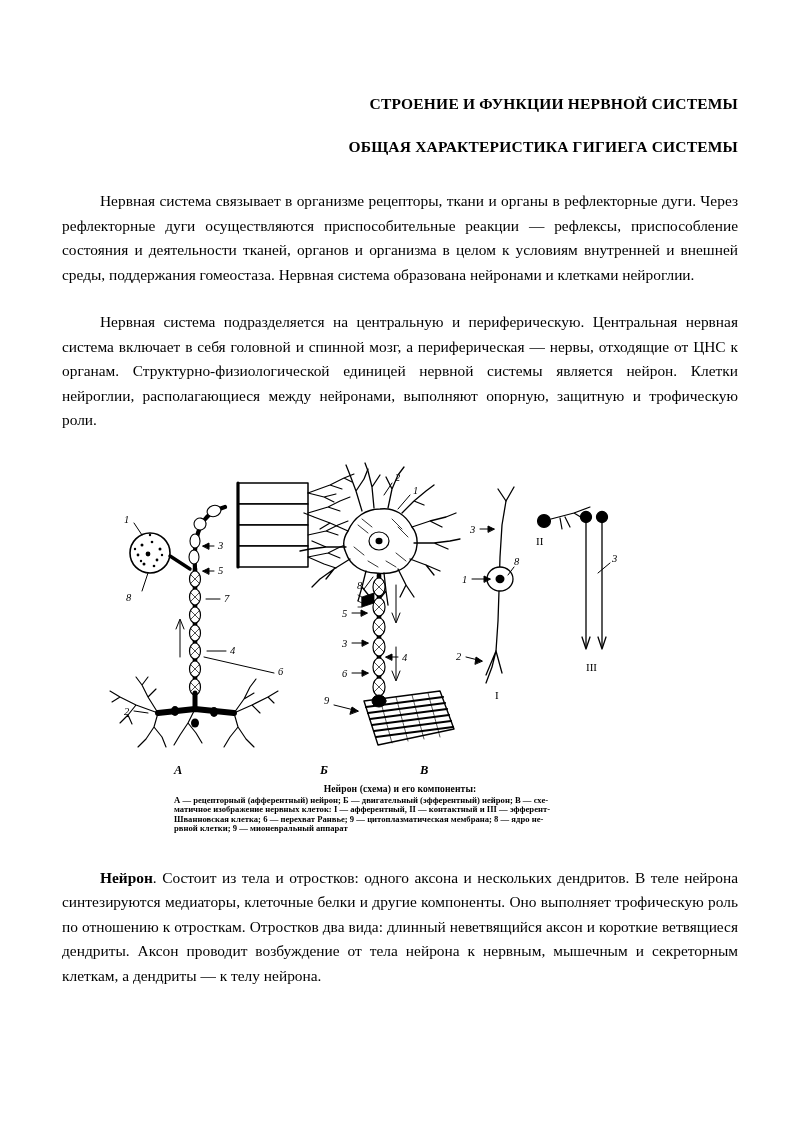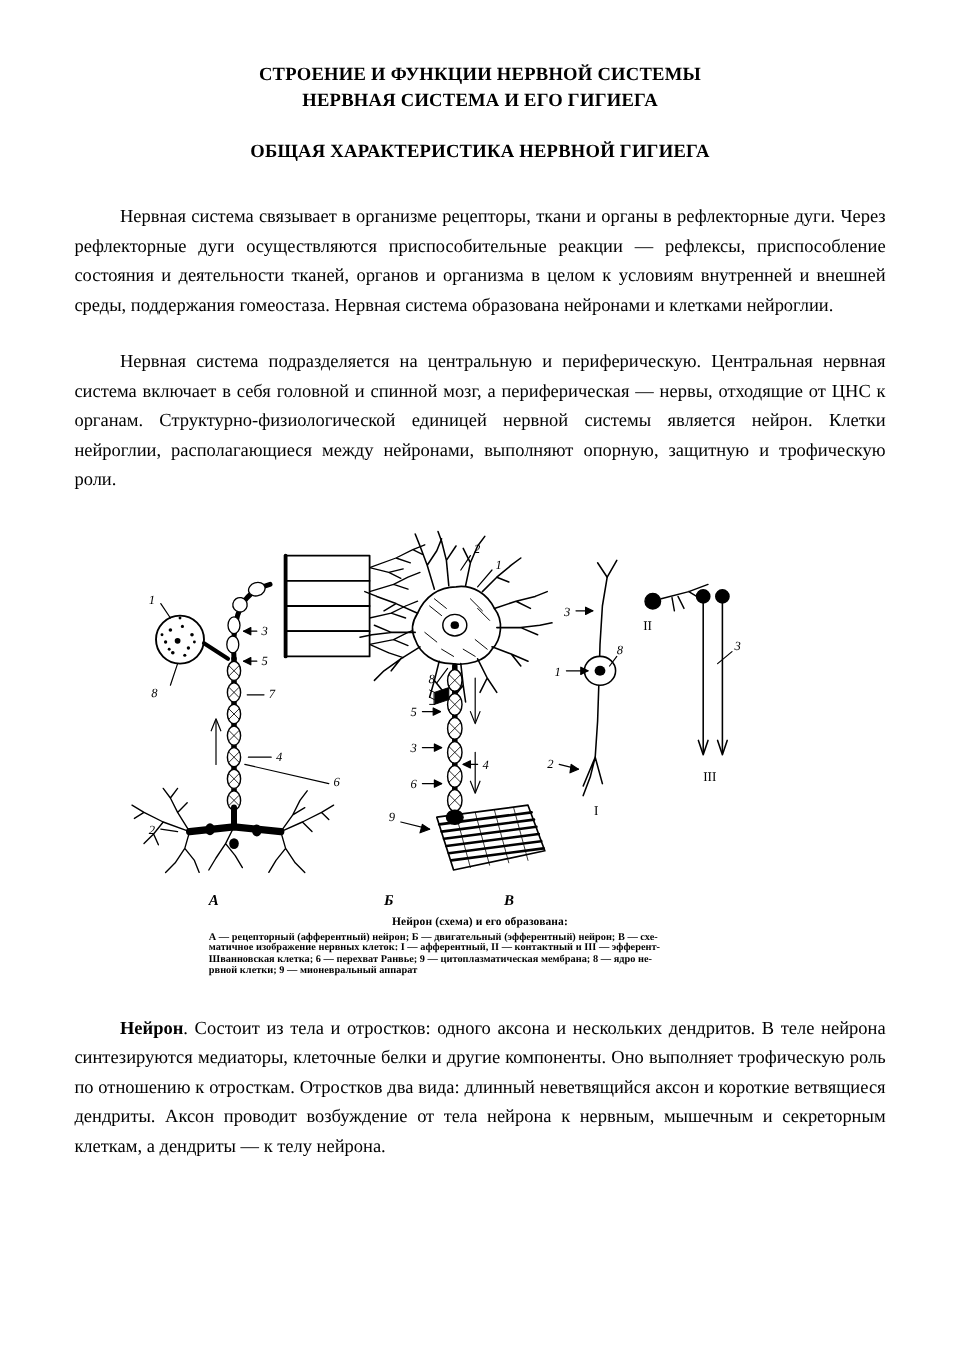--- a/index.html
+++ b/index.html
@@ -6,21 +6,21 @@
   body {
     width:800px; height:1131px;
     background:#ffffff;
     font-family:"Liberation Serif", serif;
     color:#000000;
     overflow:hidden;
     position:relative;
   }
   .page { padding:52px 62px 0 62px; box-sizing:border-box; }
 
-  .title-block { text-align:center; }
+  .title-block { text-align:right;margin-top:41px; }
   .title-line {
     font-weight:bold;
     font-size:15.5px;
     letter-spacing:0.2px;
     line-height:21px;
   }
   .subtitle {
     font-weight:bold;
     font-size:15.5px;
     letter-spacing:0.2px;
@@ -77,22 +77,21 @@
   .caption-body .ln { display:block; white-space:nowrap;font-weight:bold; }
   .caption-body .ln.last { text-align:left; }
 </style>
 </head>
 <body>
 
 <div class="page">
 
   <div class="title-block">
     <div class="title-line">СТРОЕНИЕ И ФУНКЦИИ НЕРВНОЙ СИСТЕМЫ</div>
-    <div class="title-line">НЕРВНАЯ СИСТЕМА И ЕГО ГИГИЕГА</div>
-    <div class="subtitle">ОБЩАЯ ХАРАКТЕРИСТИКА НЕРВНОЙ ГИГИЕГА</div>
+    <div class="subtitle">ОБЩАЯ ХАРАКТЕРИСТИКА ГИГИЕГА СИСТЕМЫ</div>
   </div>
 
   <p class="para">Нервная система связывает в организме рецепторы, ткани и органы в рефлекторные дуги. Через рефлекторные дуги осуществляются приспособительные реакции — рефлексы, приспособление состояния и деятельности тканей, органов и организма в целом к условиям внутренней и внешней среды, поддержания гомеостаза. Нервная система образована нейронами и клетками нейроглии.</p>
   <p class="para tight">Нервная система подразделяется на центральную и периферическую. Центральная нервная система включает в себя головной и спинной мозг, а периферическая — нервы, отходящие от ЦНС к органам. Структурно-физиологической единицей нервной системы является нейрон. Клетки нейроглии, располагающиеся между нейронами, выполняют опорную, защитную и трофическую роли.</p>
 
   <div class="figure">
     <div class="figure-canvas">
       <svg width="676" height="300" viewBox="0 0 676 300">
         <g fill="none" stroke="#000" stroke-width="1.15" stroke-linecap="round" stroke-linejoin="round">
 
@@ -360,21 +359,21 @@
         </g>
       </svg>
     </div>
 
     <div class="panel-labels">
       <div class="panel-label" style="left:112px;">А</div>
       <div class="panel-label" style="left:258px;">Б</div>
       <div class="panel-label" style="left:358px;">В</div>
     </div>
 
-    <div class="caption-title">Нейрон (схема) и его образована:</div>
+    <div class="caption-title">Нейрон (схема) и его компоненты:</div>
     <div class="caption-body">
       <span class="ln">А — рецепторный (афферентный) нейрон; Б — двигательный (эфферентный) нейрон; В — схе-</span>
       <span class="ln">матичное изображение нервных клеток: I — афферентный, II — контактный и III — эфферент-</span>
       <span class="ln">Шванновская клетка; 6 — перехват Ранвье; 9 — цитоплазматическая мембрана; 8 — ядро не-</span>
       <span class="ln last">рвной клетки; 9 — мионевральный аппарат</span>
     </div>
   </div>
 
   <p class="para"><b>Нейрон</b><span>. Состоит из тела и отростков: одного аксона и нескольких дендритов. В теле нейрона синтезируются медиаторы, клеточные белки и другие компоненты. Оно выполняет трофическую роль по отношению к отросткам. Отростков два вида: длинный неветвящийся аксон и короткие ветвящиеся дендриты. Аксон проводит возбуждение от тела нейрона к нервным, мышечным и секреторным клеткам, а дендриты — к телу нейрона.</span></p>
 

